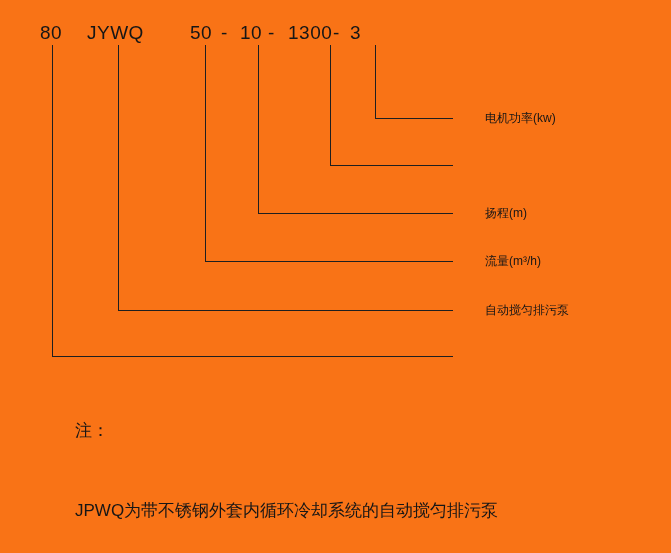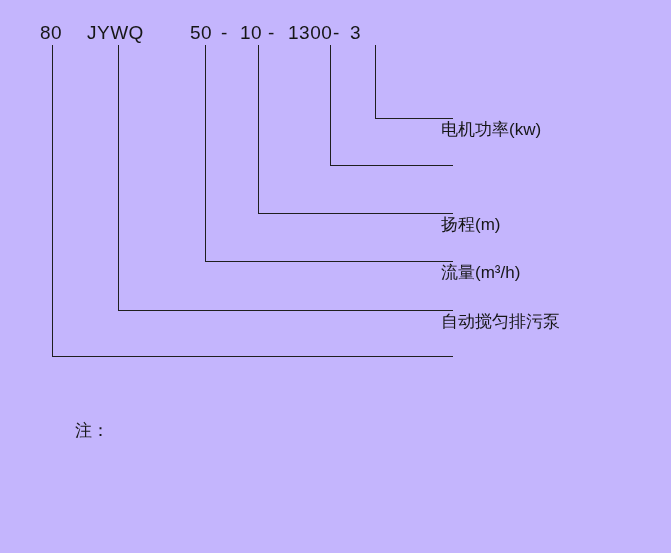--- a/index.html
+++ b/index.html
@@ -8,45 +8,44 @@
       background: #ffffff;
     }
     body {
       font-family: "Liberation Sans", "DejaVu Sans", sans-serif;
       color: #1a1a1a;
     }
     .canvas {
       position: relative;
       width: 671px;
       height: 553px;
-      background: #c4b5fd;
+      background: #f97316;
       overflow: hidden;
     }
     .code-seg {
       position: absolute;
       top: 22px;
       font-size: 19px;
       font-weight: 500;
       letter-spacing: 0.5px;
       white-space: nowrap;
       color: #161616;
     }
     .connector {
       position: absolute;
       border-left: 1.6px solid #1f1f1f;
       border-bottom: 1.6px solid #1f1f1f;
     }
     .spec-label {
       position: absolute;
-      left: 441px;
-      font-size: 17px;
+      left: 485px;
+      font-size: 12px;
       line-height: 22px;
       white-space: nowrap;
       color: #161616;
-      margin-top: 12px;
     }
     .note-line {
       position: absolute;
       left: 75px;
       font-size: 17px;
       line-height: 22px;
       white-space: nowrap;
       color: #161616;
     }
   </style>
@@ -71,14 +70,15 @@
   <div class="connector" style="left:205px; top:45px; width:247px; height:216px;"></div>
   <div class="connector" style="left:118px; top:45px; width:334px; height:265px;"></div>
   <div class="connector" style="left:52px;  top:45px; width:400px; height:311px;"></div>
 
   <span class="spec-label" style="top:107px">电机功率(kw)</span>
   <span class="spec-label" style="top:202px">扬程(m)</span>
   <span class="spec-label" style="top:299px">自动搅匀排污泵</span>
   <span class="spec-label" style="top:250px">流量(m³/h)</span>
 
   <div class="note-line" style="top:420px">注：</div>
+  <div class="note-line" style="top:500px">JPWQ为带不锈钢外套内循环冷却系统的自动搅匀排污泵</div>
 
 </div>
 
 </body></html>

